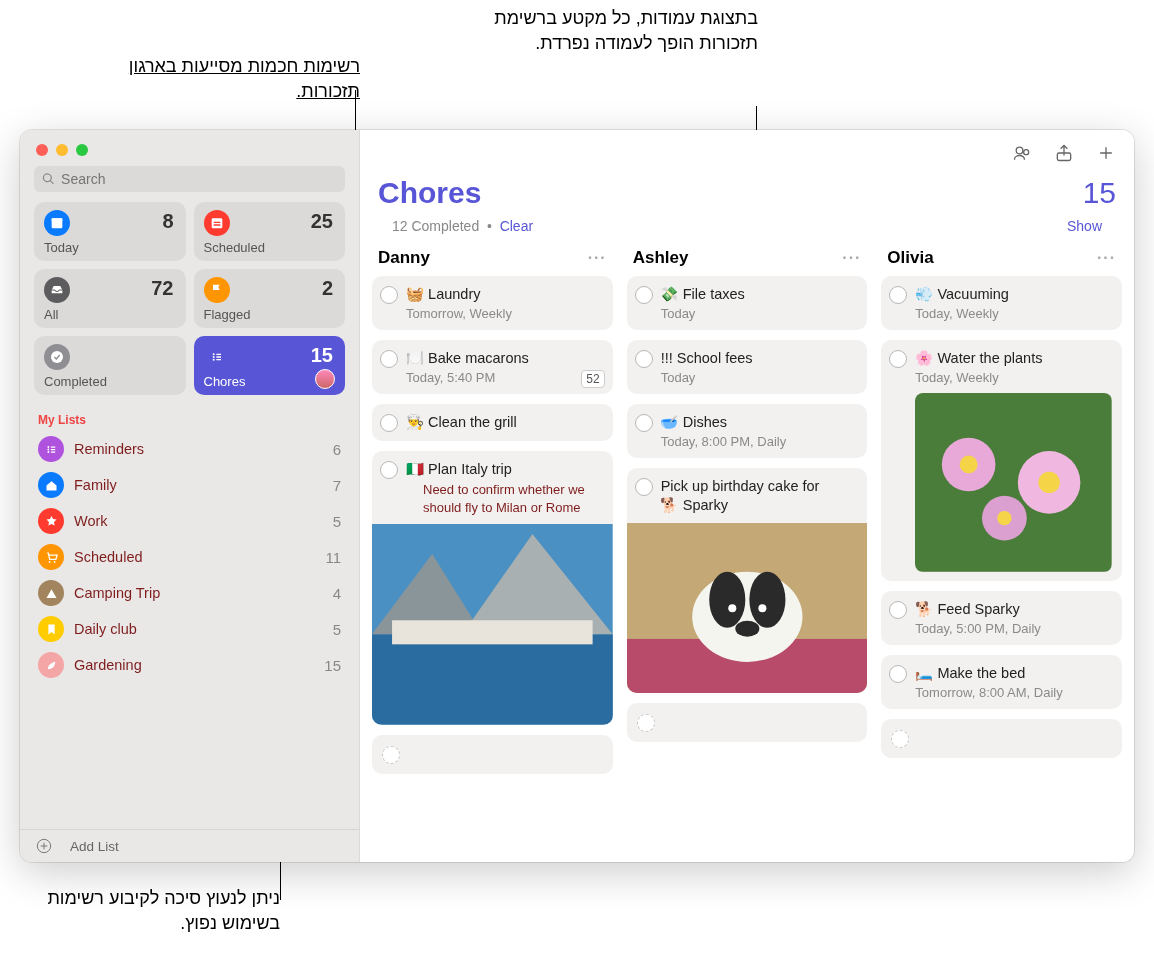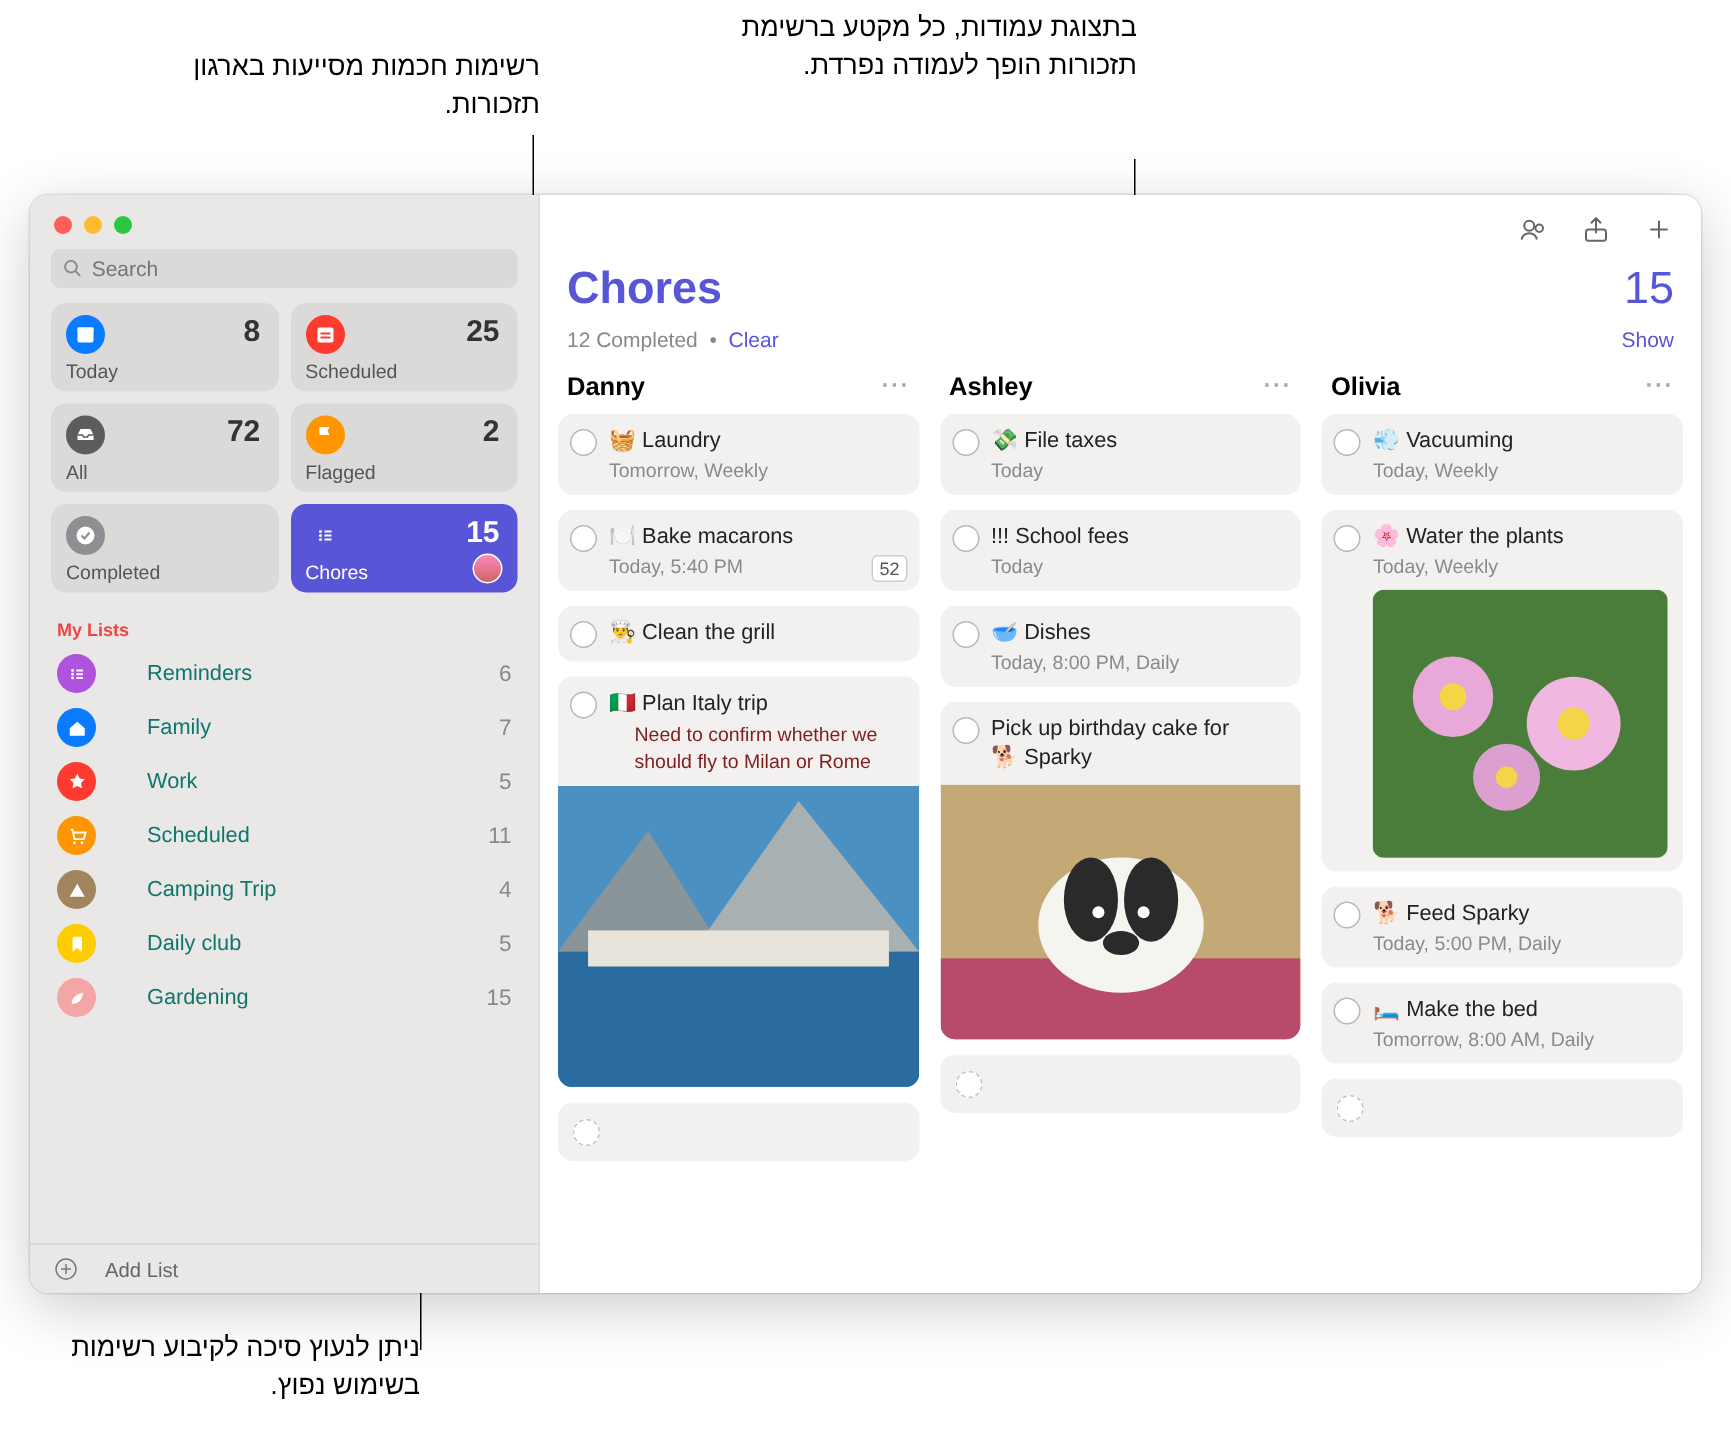--- a/index.html
+++ b/index.html
@@ -26,35 +26,35 @@
 .smart .count { position:absolute; top:8px; right:12px; font-size:20px; font-weight:700; color:#333; }
 .smart.active .count{color:#fff}
 .smart .label { font-size:13px; color:#555; font-weight:500; }
 .smart.active .label{color:#fff}
 .smart .avatar { position:absolute; bottom:6px; right:10px; width:20px; height:20px; border-radius:50%; background:linear-gradient(#f8b,#c66); border:1px solid #fff; }
 
 .section-head { font-size:12px; color:#ef4444; font-weight:600; padding:8px 18px 4px; }
 .lists { flex:1; overflow-y:auto; }
 .list-item { display:flex; align-items:center; padding:5px 18px; cursor:pointer; }
 .list-item .licon { width:26px; height:26px; border-radius:50%; display:flex; align-items:center; justify-content:center; margin-right:10px; flex-shrink:0; }
-.list-item .lname { flex:1; font-size:14.5px; color:#0f766e;margin-left:24px; }
+.list-item .lname { flex:1; font-size:14.5px; color:#7f1d1d; }
 .list-item .lcount { font-size:15px; color:#888; }
 
 .add-list { padding:8px 16px; border-top:1px solid rgba(0,0,0,.08); display:flex; align-items:center; gap:18px; font-size:13.5px; color:#666; cursor:pointer; }
 .add-list svg{width:16px;height:16px;stroke:#777;fill:none;stroke-width:1.5}
 
 
 .main { flex:1; display:flex; flex-direction:column; background:#fff; }
 .toolbar { height:46px; display:flex; align-items:center; justify-content:flex-end; padding:0 18px; gap:22px; }
 .toolbar svg { width:20px; height:20px; stroke:#666; fill:none; stroke-width:1.6; cursor:pointer; }
 
 .header { padding:0 18px 8px; display:flex; justify-content:space-between; align-items:flex-start; }
 .header h1 { font-size:30px; font-weight:700; color:#5856d6; }
 .header .big-count { font-size:30px; font-weight:400; color:#5856d6; }
-.subheader { padding:0 18px 10px; display:flex; justify-content:space-between; font-size:14px; }
+.subheader { padding:0 32px 10px; display:flex; justify-content:space-between; font-size:14px; }
 .subheader .left { color:#888; }
 .subheader .clear { color:#5856d6; cursor:pointer; }
 .subheader .show { color:#5856d6; cursor:pointer; }
 
 .columns { flex:1; display:flex; gap:14px; padding:0 12px; overflow:hidden; }
 .col { flex:1; min-width:0; }
 .col-head { display:flex; justify-content:space-between; align-items:center; padding:4px 6px 8px; }
 .col-head .name { font-size:17px; font-weight:700; color:#000; }
 .col-head .more { color:#aaa; letter-spacing:1px; cursor:pointer; font-weight:700; }
 
@@ -72,21 +72,21 @@
 
 .empty-card { background:#f2f1f0; border-radius:10px; padding:10px; margin-bottom:10px; }
 
 </style>
 </head>
 <body>
 
 <div class="callout" style="top:6px; left:468px;">בתצוגת עמודות, כל מקטע ברשימת תזכורות הופך לעמודה נפרדת.</div>
 <div class="callout-line" style="left:756px; top:106px; width:1px; height:190px;"></div>
 
-<div class="callout" style="top:32px; left:70px;">רשימות חכמות מסייעות בארגון תזכורות.</div>
+<div class="callout" style="top:54px; left:70px;text-decoration:underline;">רשימות חכמות מסייעות בארגון תזכורות.</div>
 <div class="callout-line" style="left:355px; top:90px; width:1px; height:206px;"></div>
 
 <div class="callout" style="top:886px; left:0px; width:280px;">ניתן לנעוץ סיכה לקיבוע רשימות בשימוש נפוץ.</div>
 <div class="callout-line" style="left:280px; top:620px; width:1px; height:280px;"></div>
 
 <div class="window">
 
   <div class="sidebar">
     <div class="traffic">
       <div class="dot r"></div>

